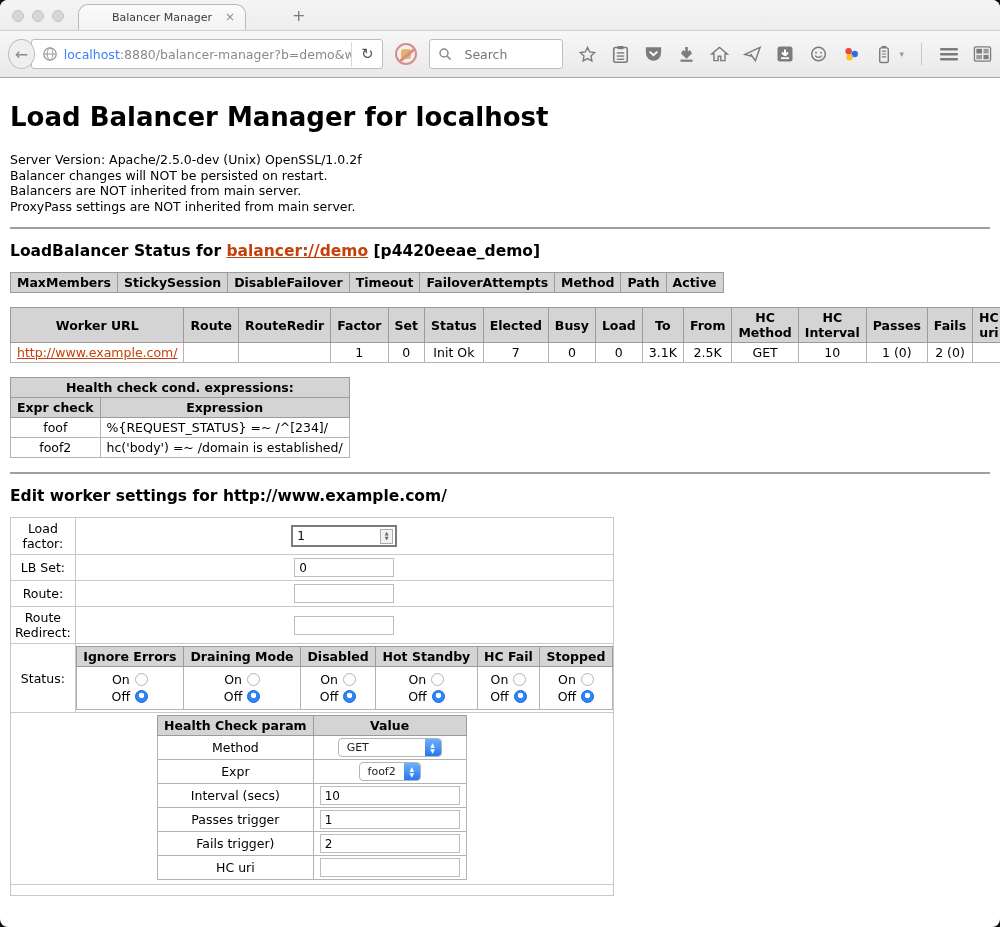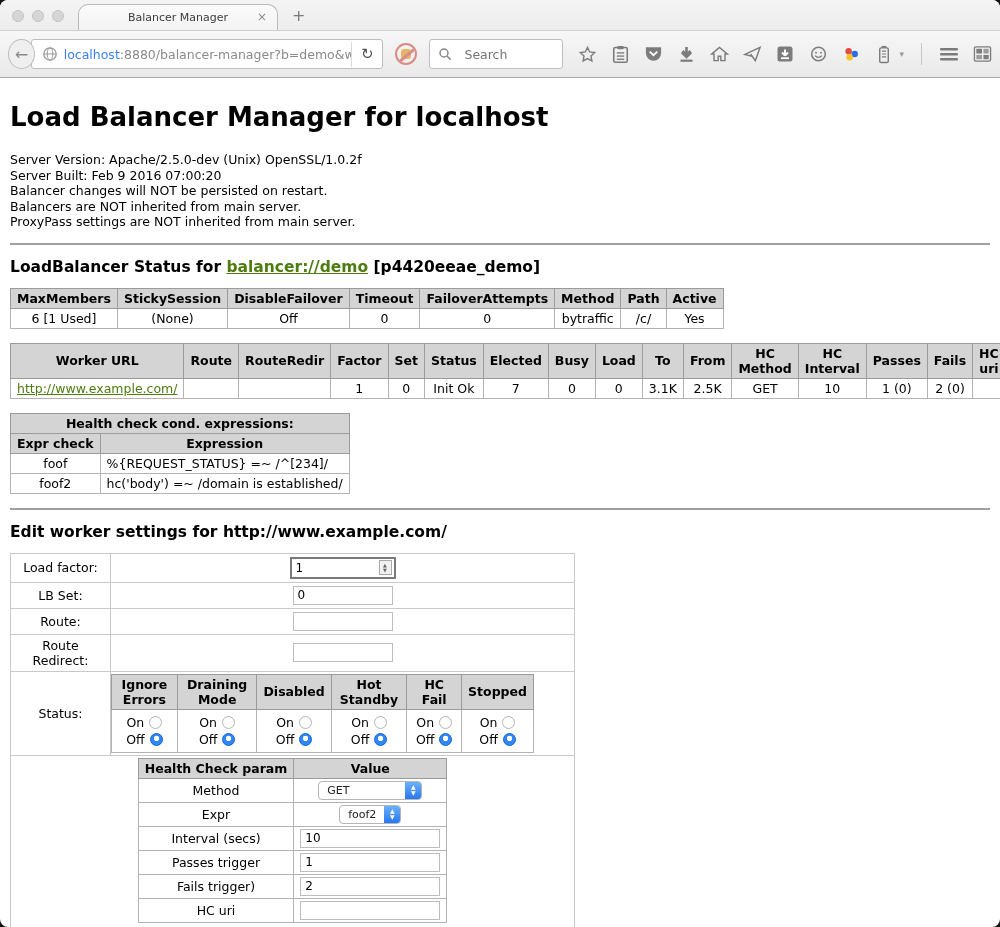--- a/index.html
+++ b/index.html
@@ -4,21 +4,21 @@
 <style>
   * { box-sizing: border-box; margin: 0; padding: 0; }
   html,body { background:#111; }
   body { font-family:"DejaVu Sans", sans-serif; }
   .window { width:1000px; height:927px; background:#fff; border-radius:8px; overflow:hidden; position:relative; }
 
   
   .tabbar { height:30px; background:linear-gradient(#f4f4f4,#ededed); position:relative; }
   .traffic { position:absolute; top:10px; left:12px; display:flex; gap:8px; }
   .tl { width:12px; height:12px; border-radius:50%; background:#d6d6d6; border:1px solid #c3c3c3; }
-  .tab { position:absolute; left:78px; top:4px; width:200px; height:26px;
+  .tab { position:absolute; left:78px; top:4px; width:168px; height:26px;
          background:linear-gradient(#fbfbfb,#f3f3f3);
          border:1px solid #b9b9b9; border-bottom:none; border-radius:10px 10px 0 0;
          display:flex; align-items:center; justify-content:center; }
   .tab-title { font-size:11px; color:#3c3c3c; }
   .tab-close { position:absolute; right:10px; top:5px; color:#8b8b8b; font-size:12px; cursor:default; }
   .newtab { position:absolute; left:292px; top:6px; color:#7a7a7a; font-size:16px; }
   .navbar { height:48px; background:linear-gradient(#f7f7f7,#e9e9e9); border-top:1px solid #cfcfcf;
             border-bottom:1px solid #a9a9a9; display:flex; align-items:center; padding:0 8px; }
   .backbtn { width:30px; height:30px; border-radius:50%; background:#efefef; border:1px solid #bdbdbd;
              display:flex; align-items:center; justify-content:center; color:#8a8a8a; font-size:16px; z-index:2; }
@@ -41,21 +41,21 @@
   .ticon { width:20px; height:20px; display:flex; align-items:center; justify-content:center; }
   .caret-sm { color:#9a9a9a; font-size:9px; margin-left:-8px; }
   .vsep { width:1px; height:22px; background:#c7c7c7; margin:0 4px; }
 
   
   .content { padding:8px 10px; font-size:13px; color:#000; }
   h1.pagetitle { font-size:26px; font-weight:bold; margin:16px 0 20px 0; letter-spacing:0; }
   .infoblock div { line-height:15.5px; font-size:12.5px; }
   hr.rule { border:none; height:2px; background:#9f9f9f; margin:13px 0; }
   .secheading { font-size:15.5px; font-weight:bold; margin:10px 0 12px 0; }
-  a.plink { color:#4d7c0f; text-decoration:underline; }
+  a.plink { color:#c2410c; text-decoration:underline; }
 
   table.data { border-collapse:collapse; border:1px solid #7f7f7f; font-size:12.5px; margin-bottom:14px; }
   table.data th { background:#d4d4d4; border:1px solid #9b9b9b; font-weight:bold; padding:2px 6px; text-align:center; }
   table.data td { border:1px solid #b3b3b3; padding:2px 6px; text-align:center; background:#fff; }
   td.lalign { text-align:left !important; }
 
   
   table.formtbl { border-collapse:collapse; border:1px solid #9b9b9b; font-size:12.5px; width:565px; }
   table.formtbl > tbody > tr > td { border:1px solid #cscsc; border:1px solid #c9c9c9; padding:3px 4px; text-align:center; vertical-align:middle; }
   .labelcell { width:100px; }
@@ -218,51 +218,40 @@
       </span>
     </div>
   </div>
 
   <div class="content">
 
     <h1 class="pagetitle">Load Balancer Manager for localhost</h1>
 
     <div class="infoblock">
       <div>Server Version: Apache/2.5.0-dev (Unix) OpenSSL/1.0.2f</div>
-      <div>Server Built: Feb 9 2016 07:00:20</div>
       <div>Balancer changes will NOT be persisted on restart.</div>
       <div>Balancers are NOT inherited from main server.</div>
       <div>ProxyPass settings are NOT inherited from main server.</div>
     </div>
 
     <hr class="rule">
 
     <div class="secheading"><span>LoadBalancer Status for </span><a class="plink" href="#">balancer://demo</a><span> [p4420eeae_demo]</span></div>
 
     <table class="data" style="min-width:617px;">
       <tbody>
           <tr>
         <th>MaxMembers</th>
         <th>StickySession</th>
         <th>DisableFailover</th>
         <th>Timeout</th>
         <th>FailoverAttempts</th>
         <th>Method</th>
         <th>Path</th>
         <th>Active</th>
-      </tr>
-      <tr>
-        <td>6 [1 Used]</td>
-        <td>(None)</td>
-        <td>Off</td>
-        <td>0</td>
-        <td>0</td>
-        <td>bytraffic</td>
-        <td>/c/</td>
-        <td>Yes</td>
       </tr>
     </tbody>
       </table>
 
     <table class="data" style="width:972px;">
       <tbody>
           <tr>
         <th>Worker URL</th>
         <th>Route</th>
         <th>RouteRedir</th>
@@ -346,21 +335,21 @@
         <td class="labelcell">Route:</td>
         <td><input class="txtinput" value="" style=""></td>
       </tr>
       <tr>
         <td class="labelcell">Route Redirect:</td>
         <td><input class="txtinput" value="" style=""></td>
       </tr>
       <tr>
         <td class="labelcell">Status:</td>
         <td style="padding:2px 0 2px 0; text-align:left;">
-          <table class="nested" style="width:423px;">
+          <table class="nested" style="width:537px;">
             <tbody>
                   <tr>
               <th>Ignore Errors</th>
               <th>Draining Mode</th>
               <th>Disabled</th>
               <th>Hot Standby</th>
               <th>HC Fail</th>
               <th>Stopped</th>
             </tr>
             <tr>

